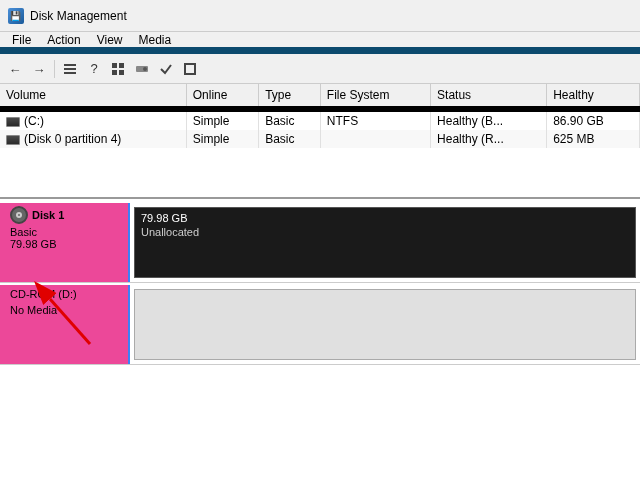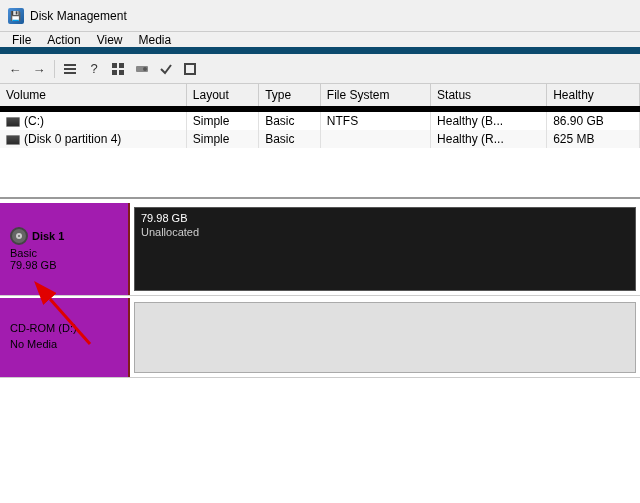--- a/index.html
+++ b/index.html
@@ -146,23 +146,23 @@
     .disk-row {
       display: flex;
       min-height: 80px;
       border-bottom: 1px solid #ccc;
       margin-bottom: 2px;
     }
 
     .disk-label {
       width: 130px;
       min-width: 130px;
-      padding: 24px 10px;
-      border-right: 2px solid #7f1d1d;
-      background: #a21caf;
+      padding: 3px 10px;
+      border-right: 2px solid #3b82f6;
+      background: #ec4899;
       font-size: 11px;
     }
 
     .disk-label-title {
       display: flex;
       align-items: center;
       font-weight: bold;
       margin-bottom: 2px;
     }
 
@@ -296,21 +296,21 @@
   </button>
 </div>
 
 <div class="main-content">
 
   <div class="table-area">
     <table>
       <thead>
         <tr class="table-header">
           <th>Volume</th>
-          <th>Layout</th>
+          <th>Online</th>
           <th>Type</th>
           <th>File System</th>
           <th>Status</th>
           <th>Healthy</th>
         </tr>
       </thead>
       <tbody id="table-body">
       <tr>
             <td><span class="volume-icon"></span>(C:)</td>
             <td>Simple</td>

